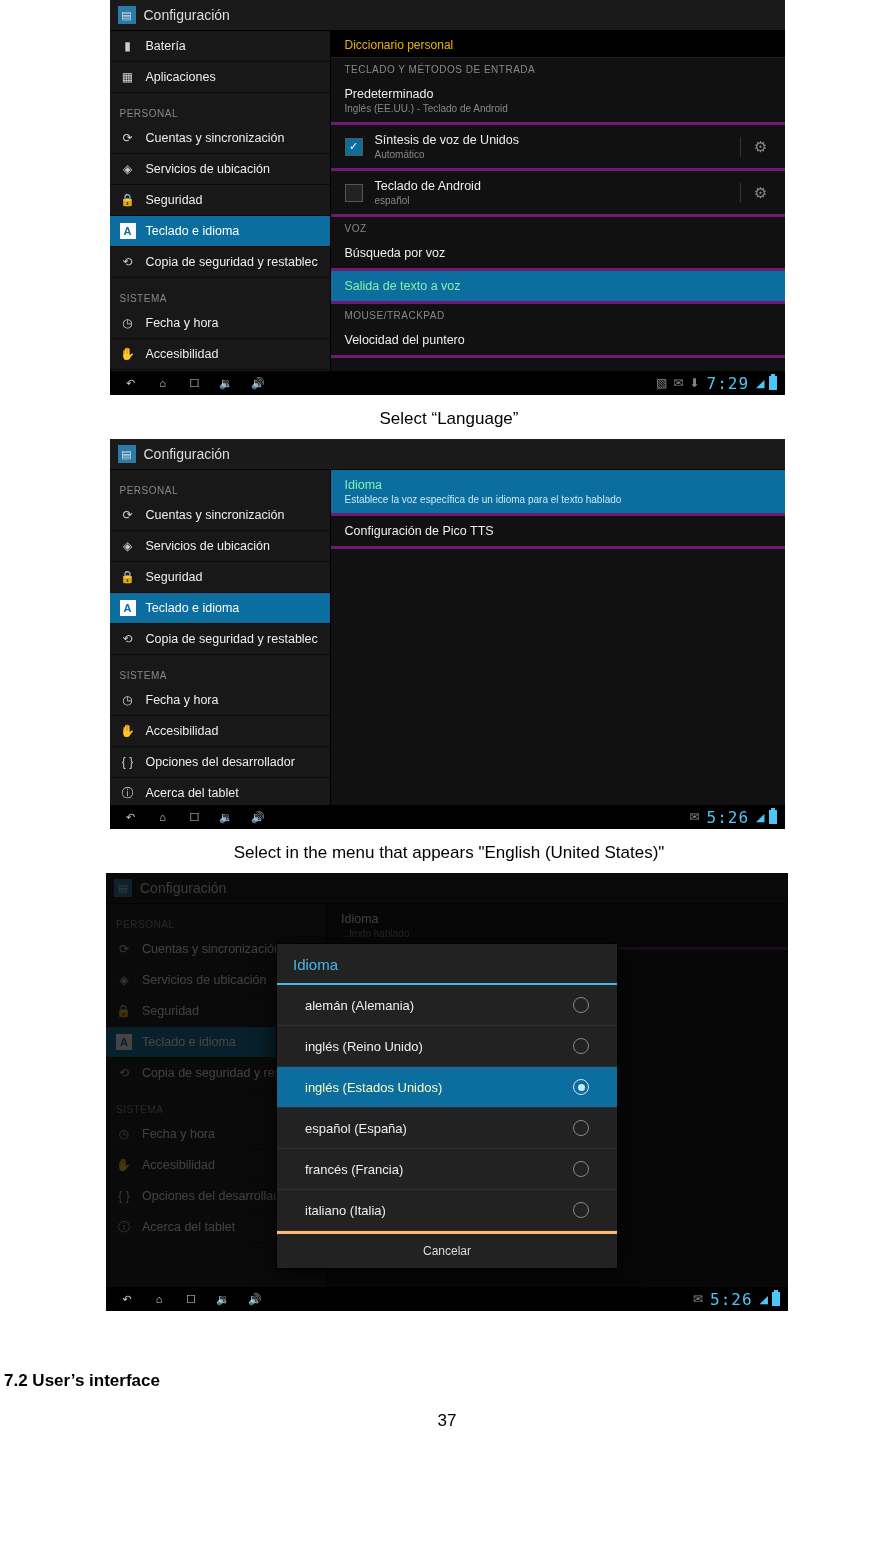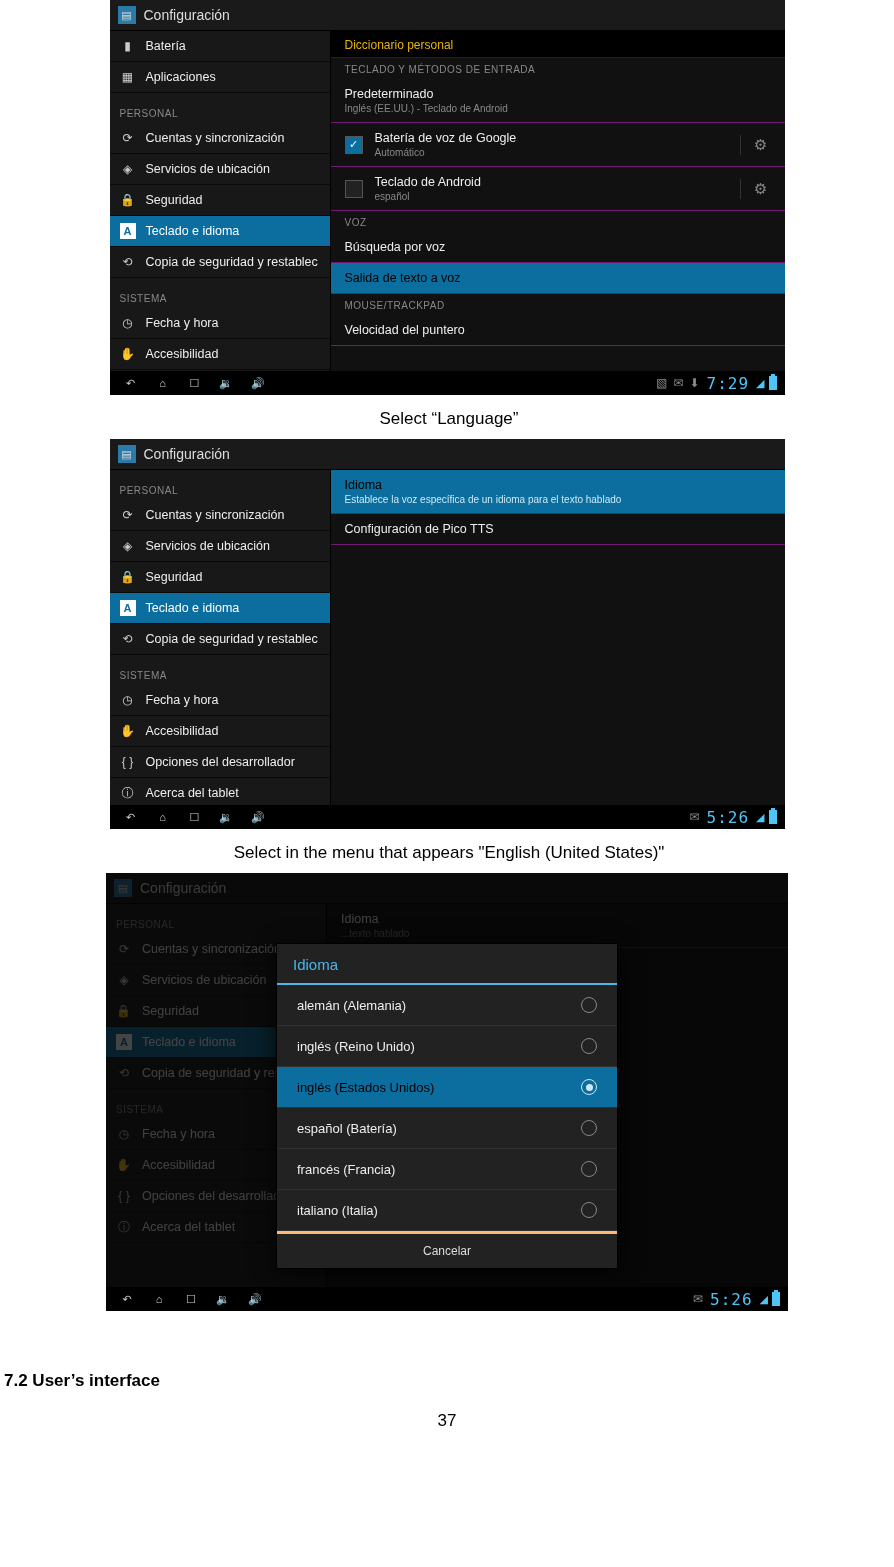--- a/index.html
+++ b/index.html
@@ -98,30 +98,30 @@
     background: #0b6e9e;
     color: #fff;
   }
   .side-item.sel .ico-box {
     width:16px;height:16px;background:#fff;color:#0b6e9e;
     display:inline-flex;align-items:center;justify-content:center;
     font-weight:bold;font-size:11px;margin-right:10px;
   }
   .content-row {
     padding: 8px 14px;
-    border-bottom: 1px solid #701a75;
+    border-bottom: 3px solid #701a75;
     display:flex;
     align-items:center;
     justify-content:center;
   }
   .content-row .txt { flex:1; }
   .content-row .title { font-size: 12.5px; color:#eee; }
   .content-row .sub { font-size: 10px; color:#888; margin-top:2px; }
   .content-row.sel { background:#0b6e9e; }
-  .content-row.sel .title { color:#000000; }
+  .content-row.sel .title { color:#86efac; }
   .content-row.sel .sub { color:#cfe8f4; }
   .content-hdr {
     font-size:10px;color:#888;padding:6px 14px 4px;letter-spacing:.5px;
   }
   .chk {
     width:16px;height:16px;border:1px solid #555;display:inline-flex;
     align-items:center;justify-content:center;margin-right:12px;
     background:#0b6e9e;color:#fff;font-size:11px;
   }
   .sliders {
@@ -165,24 +165,24 @@
     width:340px;background:#222;
     border:1px solid #000;
     box-shadow:0 4px 20px rgba(0,0,0,.8);
   }
   .dialog .dlg-title {
     color:#49b7e8;font-size:15px;padding:12px 16px 10px;
     border-bottom:2px solid #49b7e8;
   }
   .dialog .opt {
     display:flex;align-items:center;
-    padding:12px 20px;border-bottom:1px solid #303030;
+    padding:12px 28px;border-bottom:1px solid #303030;
     font-size:13px;color:#eee;
   }
-  .dialog .opt.sel{background:#0b6e9e;color:#000000;}
+  .dialog .opt.sel{background:#0b6e9e;color:#fef9c3;}
   .dialog .opt .radio{
     width:14px;height:14px;border:1.5px solid #888;border-radius:50%;
     margin-left:auto;display:inline-flex;align-items:center;justify-content:center;
   }
   .dialog .opt.sel .radio{border-color:#cfe8f4;}
   .dialog .opt.sel .radio .dot{width:7px;height:7px;border-radius:50%;background:#cfe8f4;}
   .dialog .cancel{
     text-align:center;padding:10px;font-size:12px;color:#ddd;
     border-top:3px solid #fdba74;
   }
@@ -244,21 +244,21 @@
       <div class="content-hdr">TECLADO Y MÉTODOS DE ENTRADA</div>
       <div class="content-row">
         <div class="txt">
               <div class="title">Predeterminado</div>
               <div class="sub">Inglés (EE.UU.) - Teclado de Android</div>
             </div>
       </div>
       <div class="content-row">
         <span class="chk">✓</span>
         <div class="txt">
-              <div class="title">Batería de voz de Google</div>
+              <div class="title">Síntesis de voz de Unidos</div>
               <div class="sub">Automático</div>
             </div>
         <span class="sliders">⚙</span>
       </div>
       <div class="content-row">
         <span class="chk" style="background:#222;color:#222;"></span>
         <div class="txt">
               <div class="title">Teclado de Android</div>
               <div class="sub">español</div>
             </div>
@@ -447,21 +447,21 @@
           <span>inglés (Reino Unido)</span>
           <span class="radio"></span>
         </div>
     <div class="opt sel">
           <span>inglés (Estados Unidos)</span>
           <span class="radio">
             <span class="dot"></span>
           </span>
         </div>
     <div class="opt">
-          <span>español (Batería)</span>
+          <span>español (España)</span>
           <span class="radio"></span>
         </div>
     <div class="opt">
           <span>francés (Francia)</span>
           <span class="radio"></span>
         </div>
     <div class="opt">
           <span>italiano (Italia)</span>
           <span class="radio"></span>
         </div>

